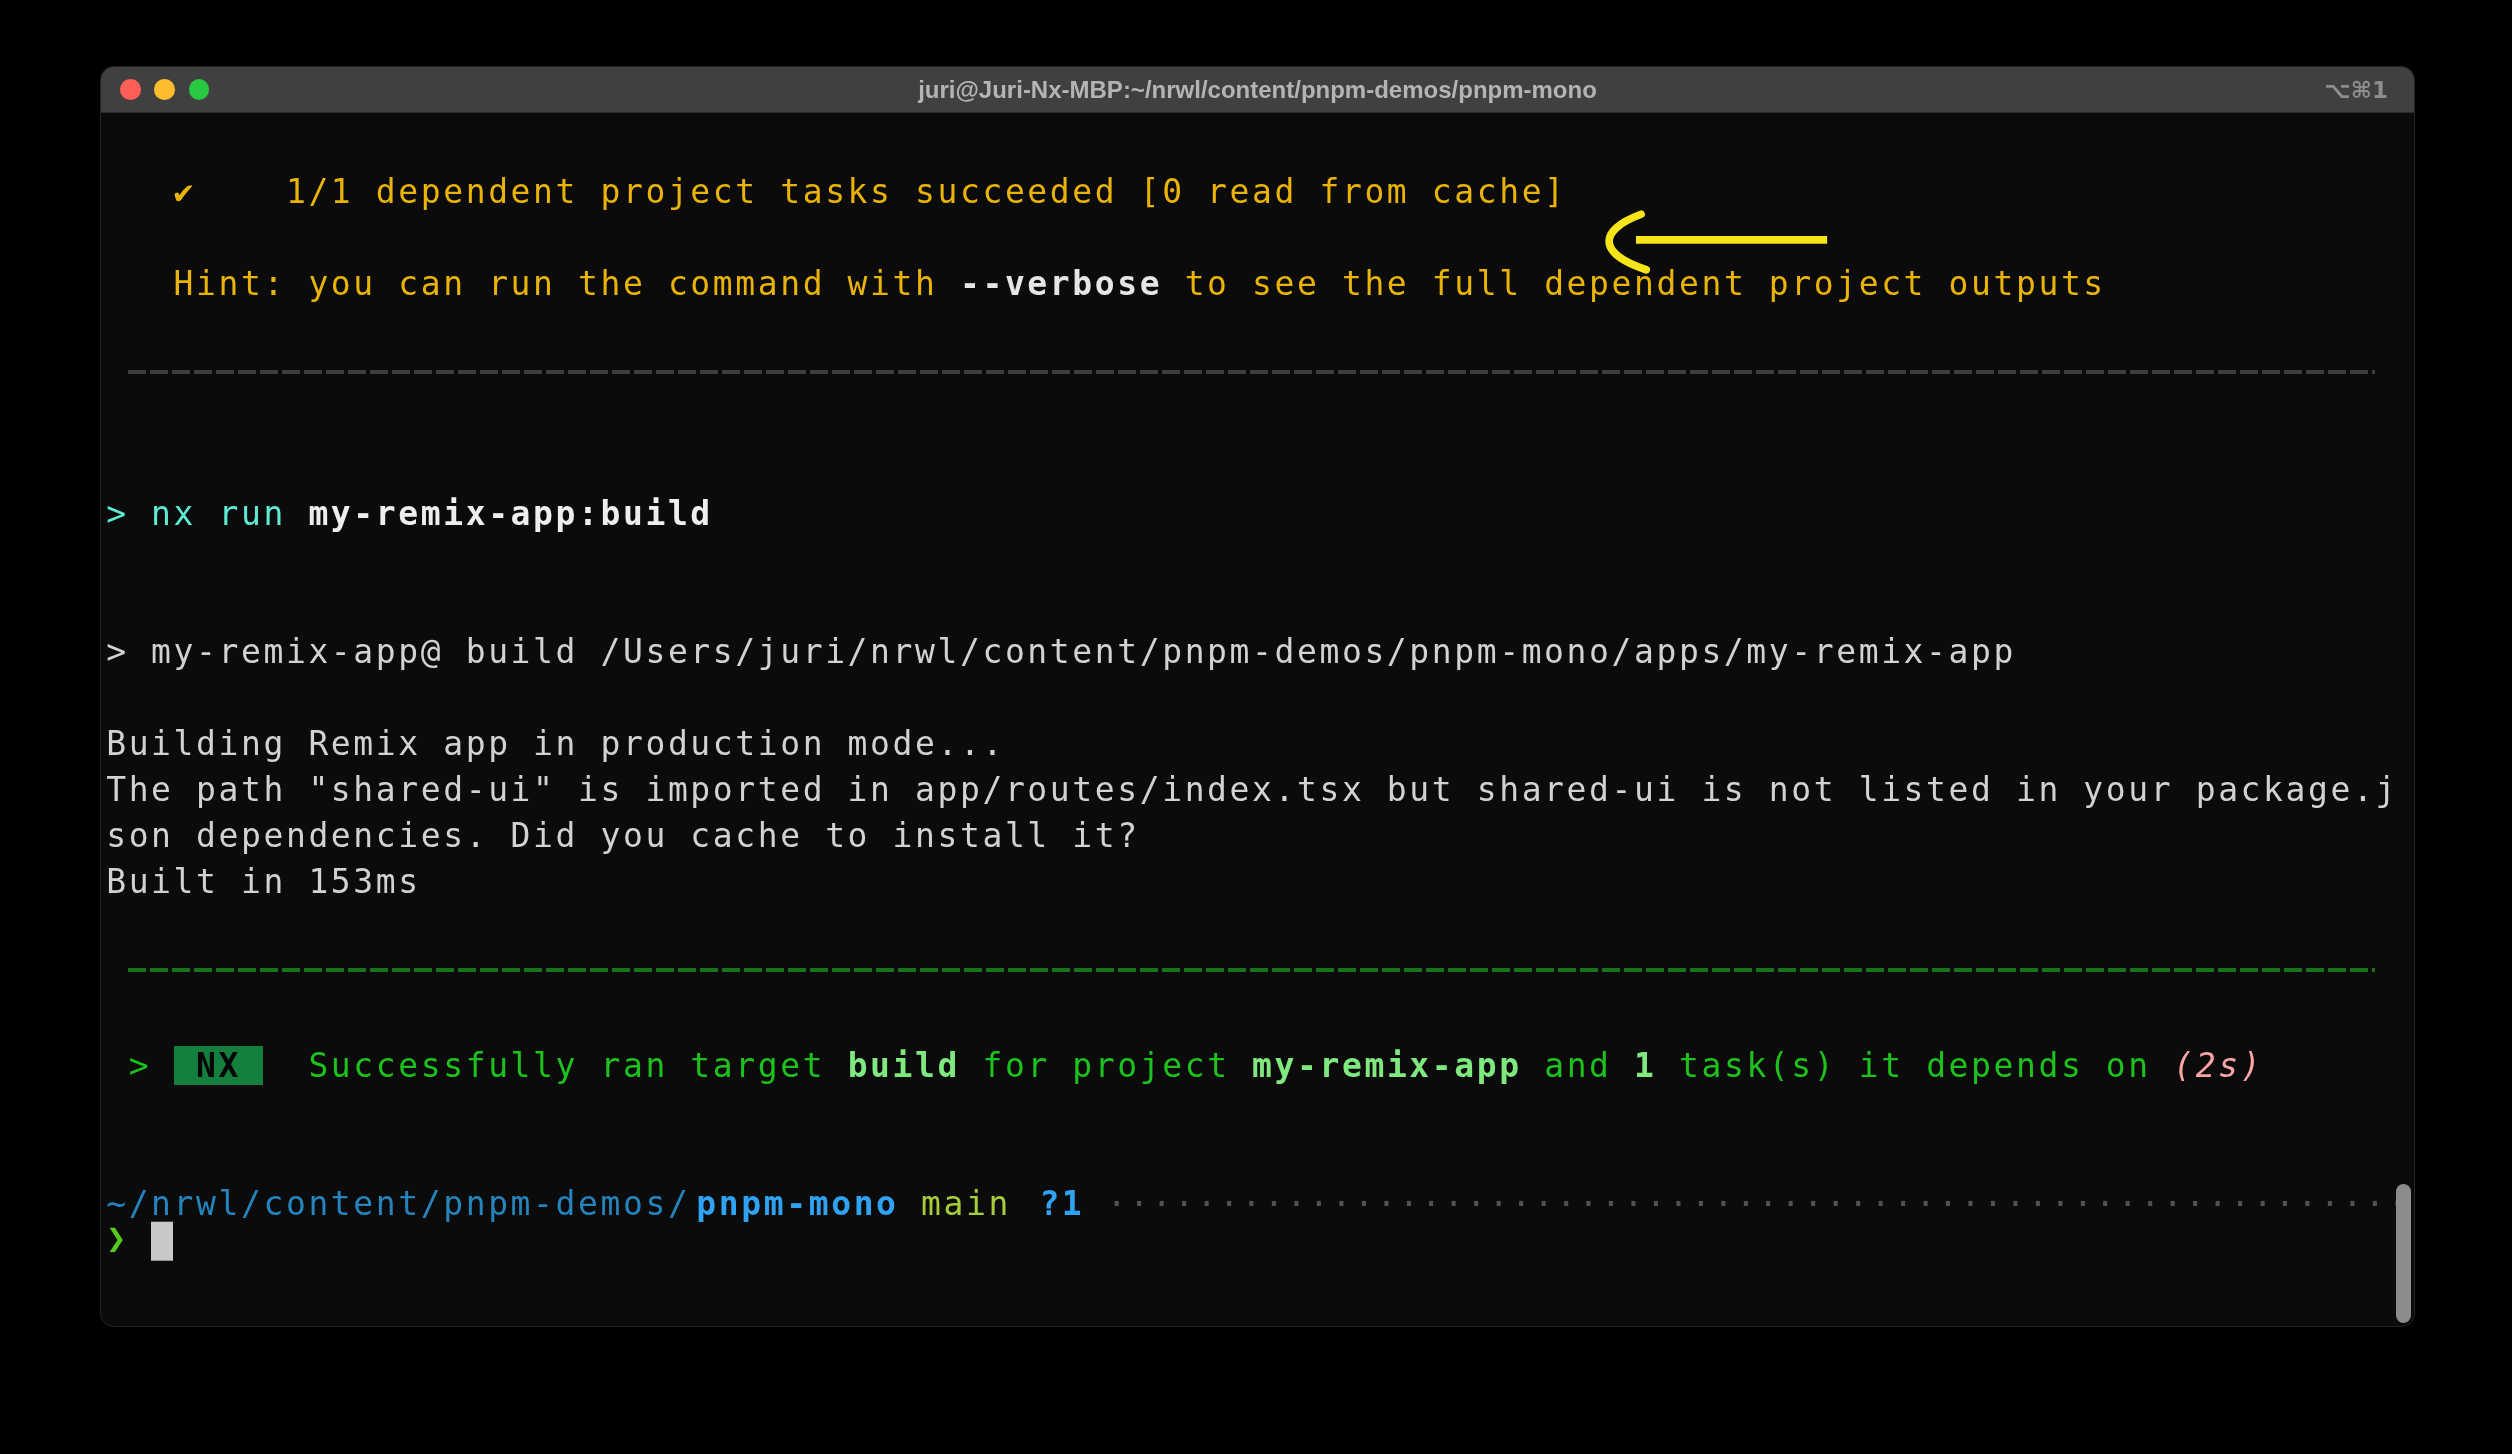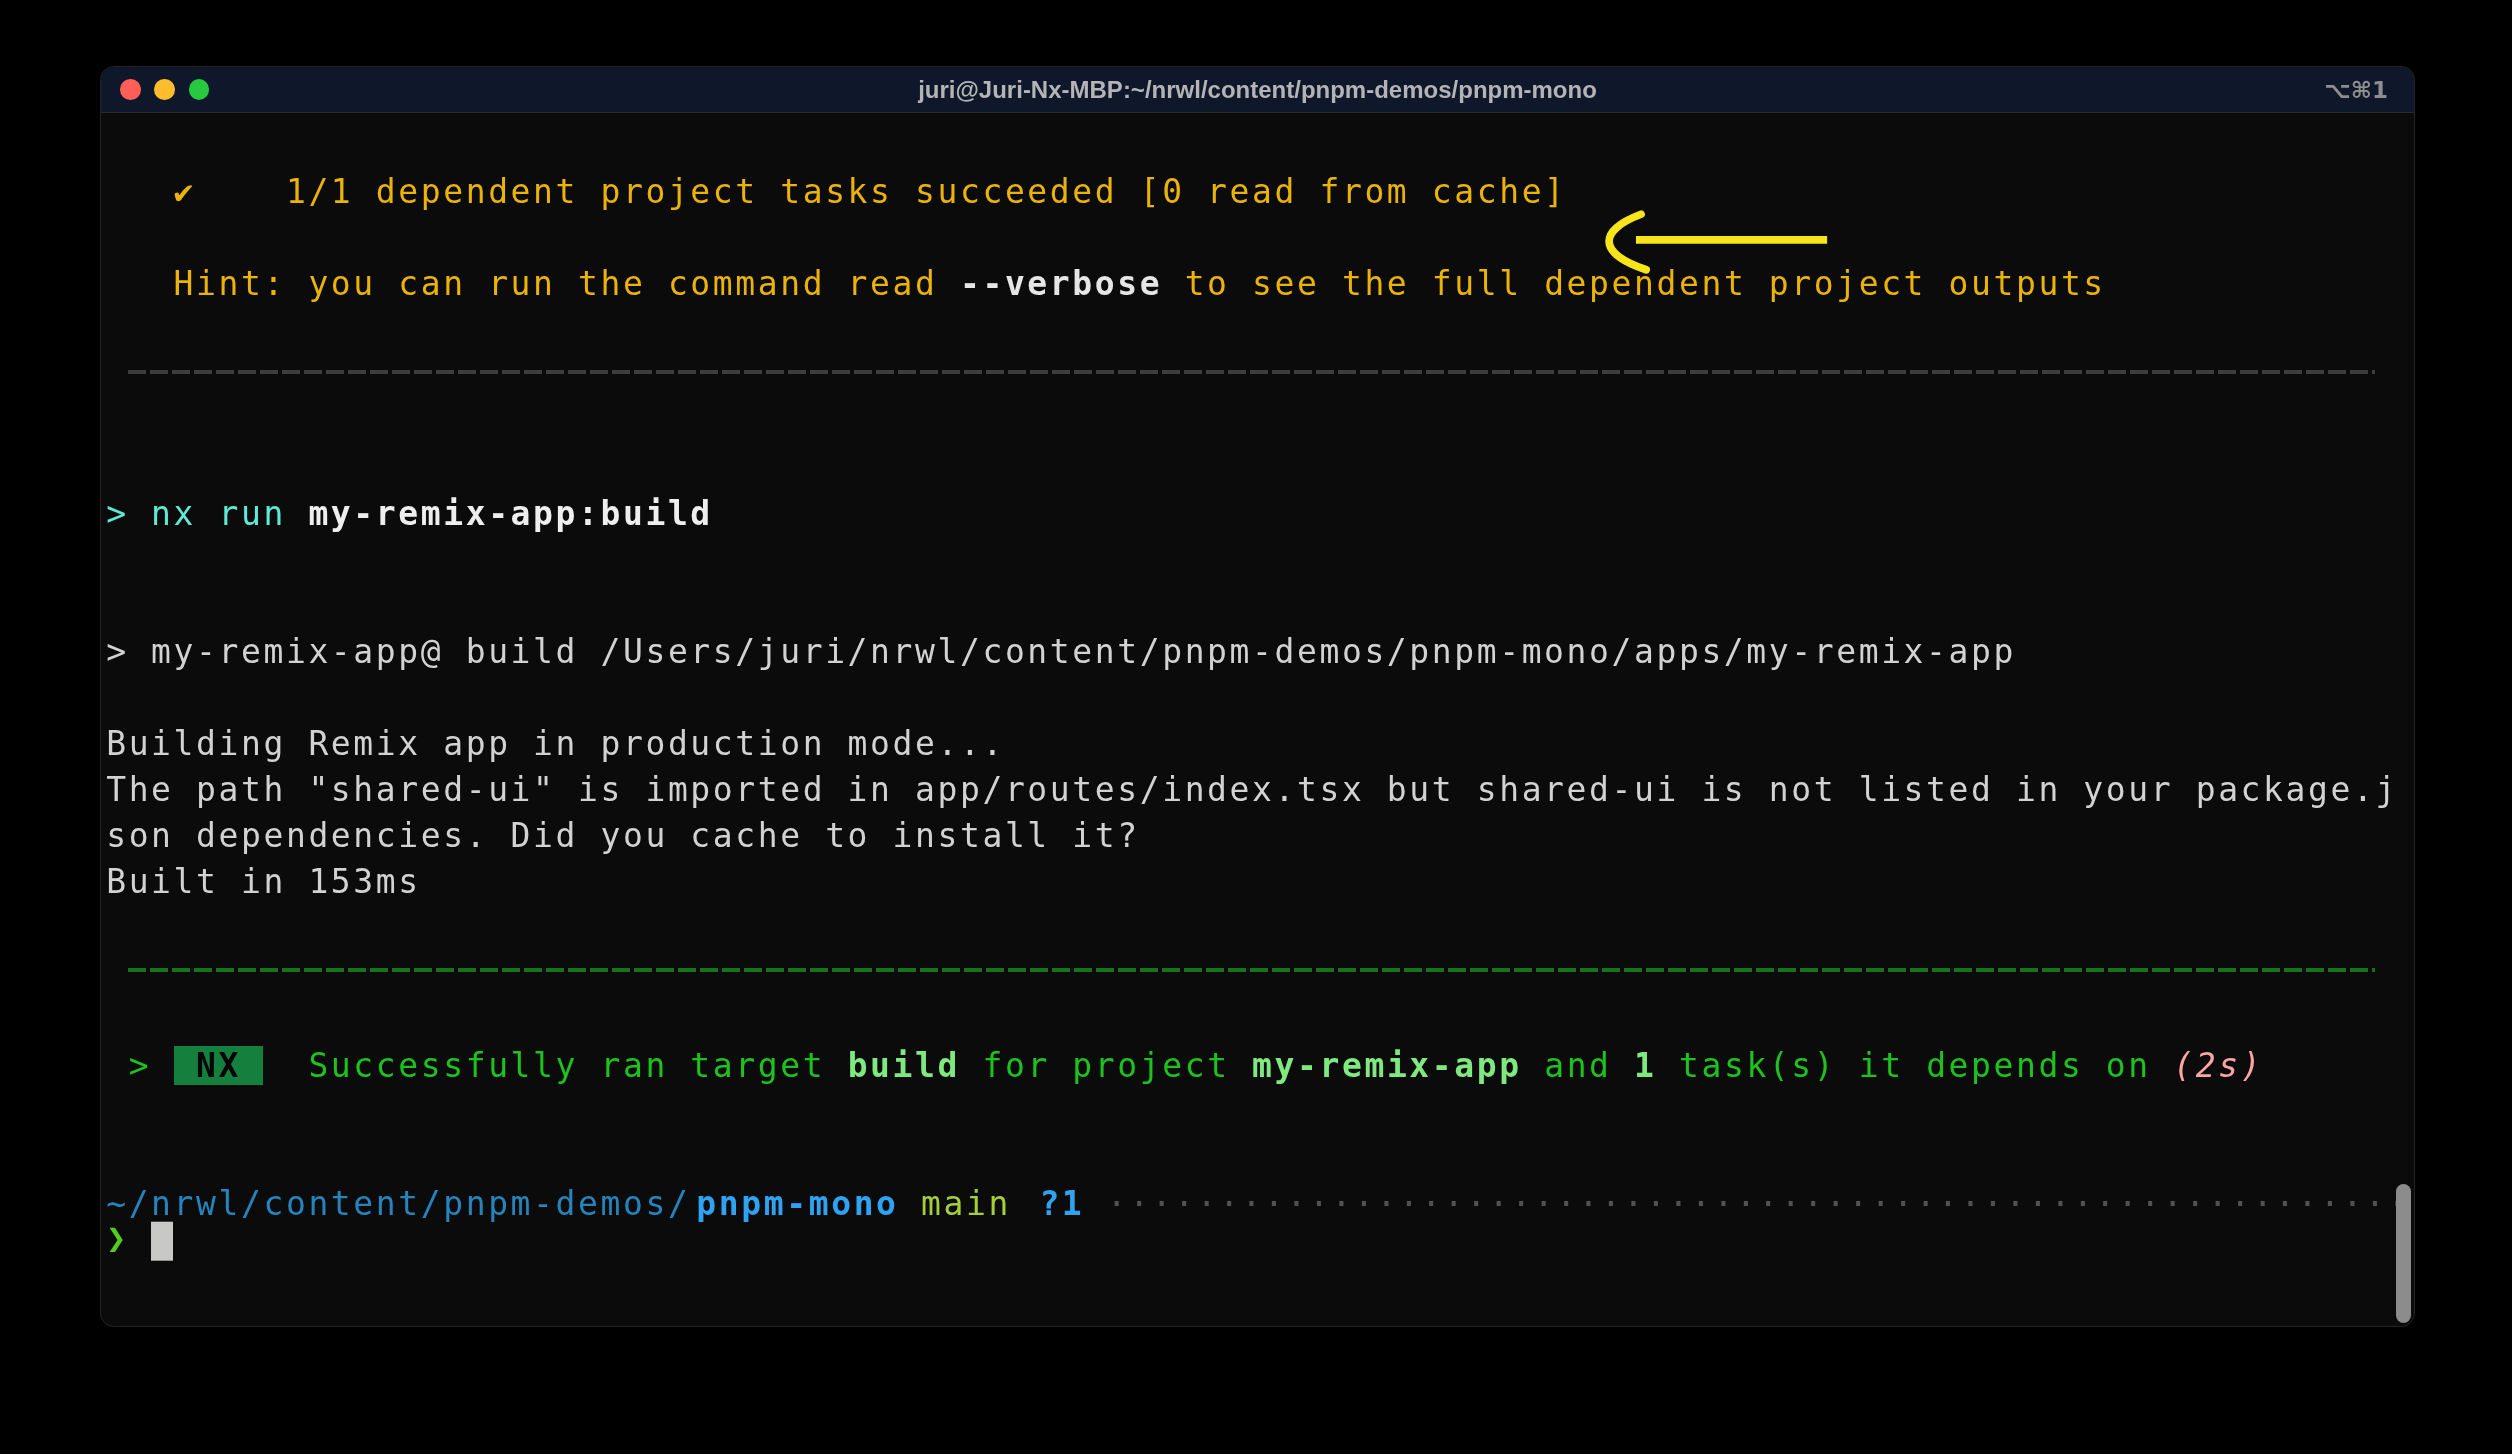--- a/index.html
+++ b/index.html
@@ -4,21 +4,21 @@
 <style>
   * { margin:0; padding:0; box-sizing:border-box; }
   html,body { background:#000; }
   body { width:2512px; height:1454px; position:relative; overflow:hidden;
          font-family:"DejaVu Sans Mono","DejaVu Sans",monospace; }
 
   .window { position:absolute; left:100px; top:66px; width:2315px; height:1261px;
             background:#0b0b0b; border:0.9px solid #242426; border-radius:13.7px;
             overflow:hidden; }
 
-  .titlebar { position:relative; height:46px; background:#0f172a;
+  .titlebar { position:relative; height:46px; background:#404040;
               border-bottom:0.9px solid #2b2b2d; }
   .lights { position:absolute; left:19px; top:12px; display:flex; gap:13.7px; }
   .light { width:20.6px; height:20.6px; border-radius:50%; display:inline-block; }
   .light.red    { background:#ff5f57; }
   .light.yellow { background:#febc2e; }
   .light.green  { background:#28c840; }
   .title { position:absolute; left:0; right:0; top:0; height:46px; line-height:46px;
            text-align:center; color:#b4b4b6; font-weight:bold; font-size:24px;
            font-family:"Liberation Sans","DejaVu Sans",sans-serif; }
   .shortcut { position:absolute; right:26px; top:0; height:46px; line-height:46px;
@@ -69,21 +69,21 @@
       <span class="light green"></span>
     </div>
     <div class="title">juri@Juri-Nx-MBP:~/nrwl/content/pnpm-demos/pnpm-mono</div>
     <div class="shortcut">⌥⌘1</div>
   </div>
 
   <div class="content">
       <div class="line blank"></div>
       <div class="line text"><span class="sg-dim">   ✔    1/1 dependent project tasks succeeded [0 read from cache]</span></div>
       <div class="line blank"></div>
-      <div class="line text"><span class="sg-dim">   Hint: you can run the command read </span><span class="sg-hintbold">--verbose</span><span class="sg-dim"> to see the full dependent project outputs</span></div>
+      <div class="line text"><span class="sg-dim">   Hint: you can run the command with </span><span class="sg-hintbold">--verbose</span><span class="sg-dim"> to see the full dependent project outputs</span></div>
       <div class="line blank"></div>
       <div class="line separator sep-gray"></div>
       <div class="line blank"></div>
       <div class="line blank"></div>
       <div class="line text"><span class="sg-gray">&gt; nx run </span><span class="sg-boldwhite">my-remix-app:build</span></div>
       <div class="line blank"></div>
       <div class="line blank"></div>
       <div class="line text"><span class="sg-out">&gt; my-remix-app@ build /Users/juri/nrwl/content/pnpm-demos/pnpm-mono/apps/my-remix-app</span></div>
       <div class="line blank"></div>
       <div class="line text"><span class="sg-out">Building Remix app in production mode...</span></div>

